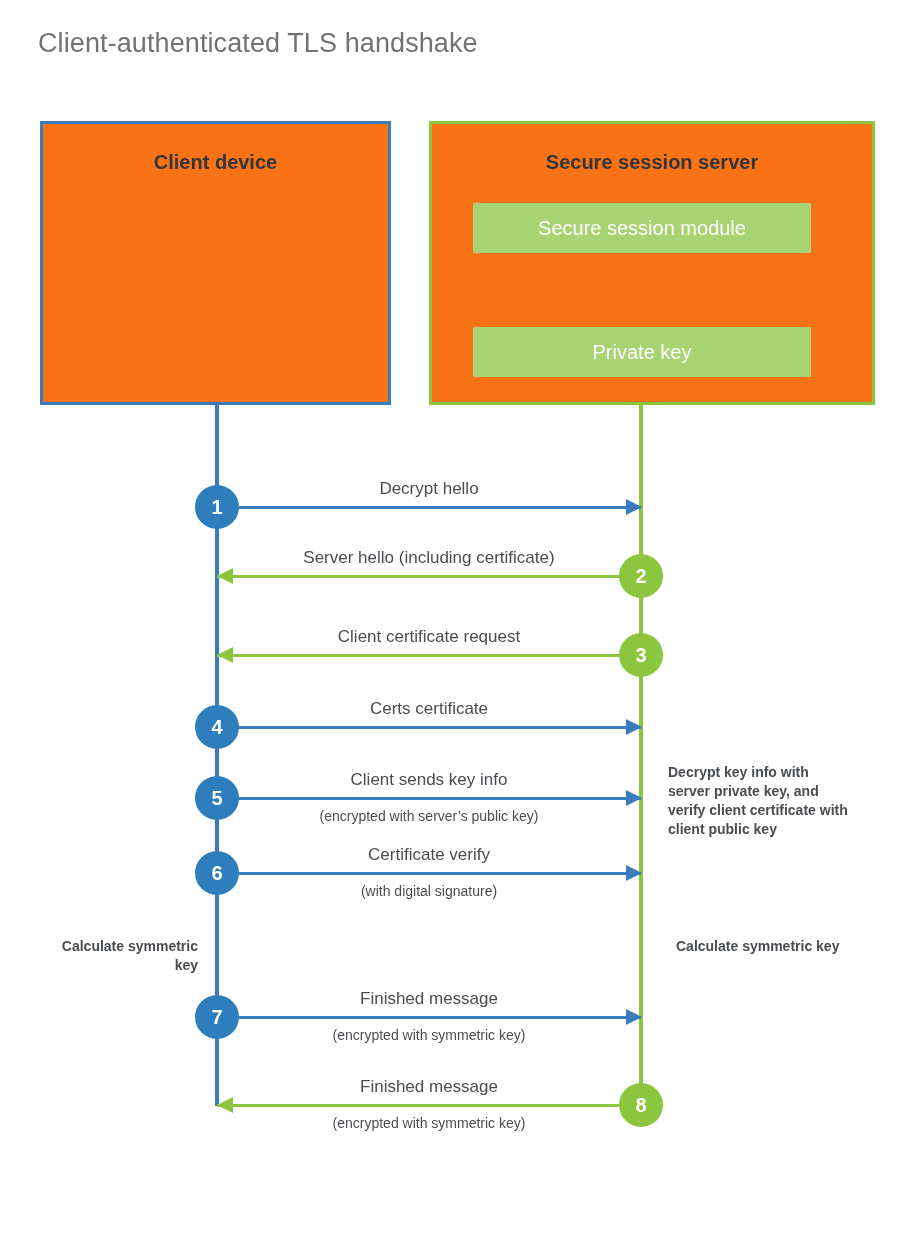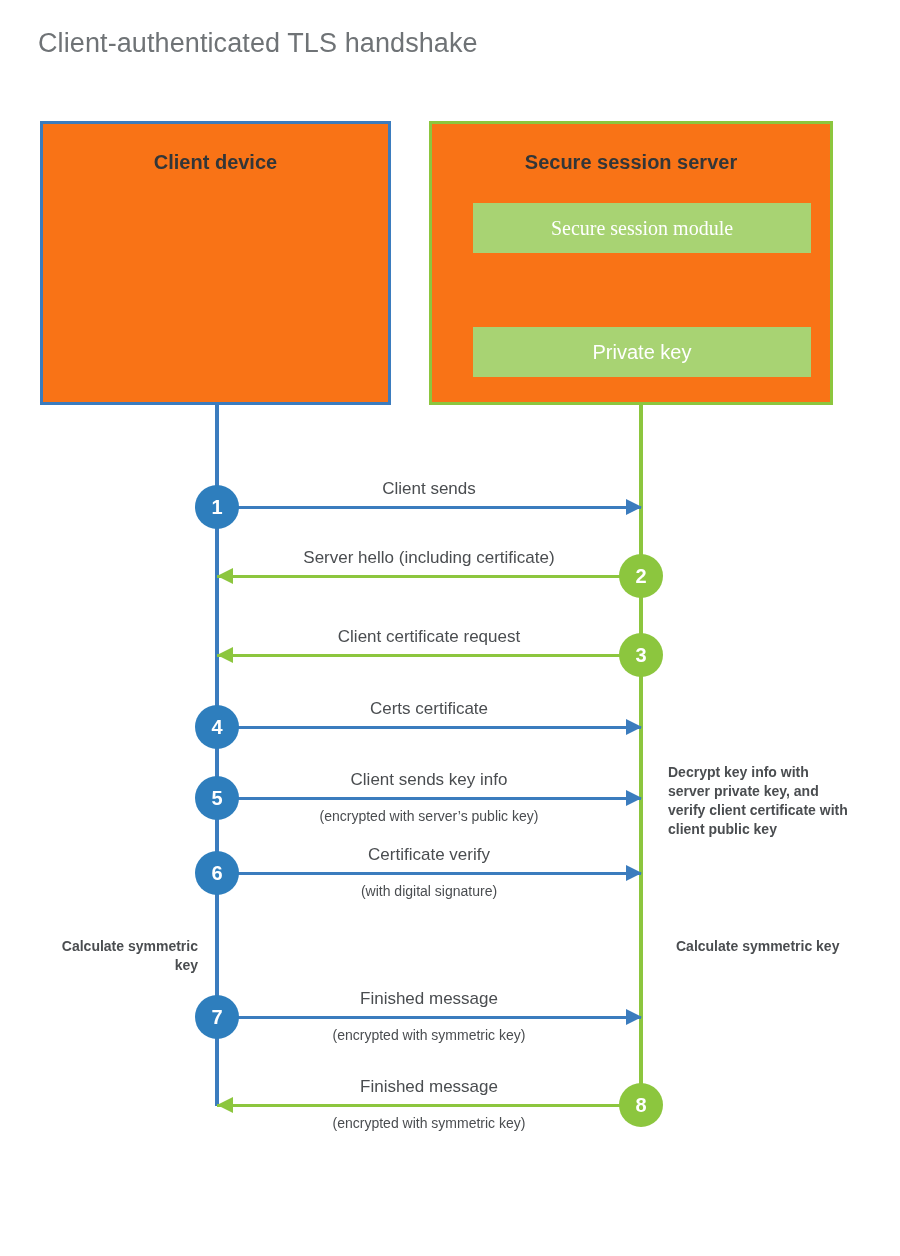--- a/index.html
+++ b/index.html
@@ -35,21 +35,21 @@
   #client-box {
     left: 40px;
     top: 121px;
     width: 351px;
     height: 284px;
     border: 3px solid #3b7cbe;
   }
   #server-box {
     left: 429px;
     top: 121px;
-    width: 404px;
+    width: 446px;
     height: 284px;
     border: 3px solid #8cc63e;
   }
   .participant-title {
     position: absolute;
     left: 0;
     right: 0;
     top: 27px;
     text-align: center;
     font-size: 20px;
@@ -77,21 +77,21 @@
     padding: 0 10px;
     box-sizing: border-box;
   }
   .server-block {
     left: 41px;
     width: 338px;
     height: 50px;
     background: #a8d373;
     font-size: 20px;
   }
-  #server-block-0 { top: 79px; font-family: Liberation Serif, serif; }
+  #server-block-0 { top: 79px; }
   #server-block-1 { top: 141px; }
   #server-block-2 { top: 203px; }
 
   
   .lifeline {
     position: absolute;
     width: 4px;
   }
   #client-lifeline {
     left: 215px;
@@ -225,21 +225,21 @@
 <div class="participant-box" id="server-box">
   <div class="participant-title">Secure session server</div>
   <div class="inner-block server-block" id="server-block-0">Secure session module</div>
   <div class="inner-block server-block" id="server-block-2">Private key</div>
 </div>
 
 <div class="lifeline" id="client-lifeline"></div>
 <div class="lifeline" id="server-lifeline"></div>
 
 <div class="message" style="top:507px">
-  <div class="msg-label">Client sends</div>
+  <div class="msg-label">Decrypt hello</div>
   <div class="msg-line to-server"></div>
   <div class="arrowhead right"></div>
   <div class="step-circle client-side">1</div>
 </div>
 
 <div class="message" style="top:576px">
   <div class="msg-label">Server hello (including certificate)</div>
   <div class="msg-line to-client"></div>
   <div class="arrowhead left"></div>
   <div class="step-circle server-side">2</div>

